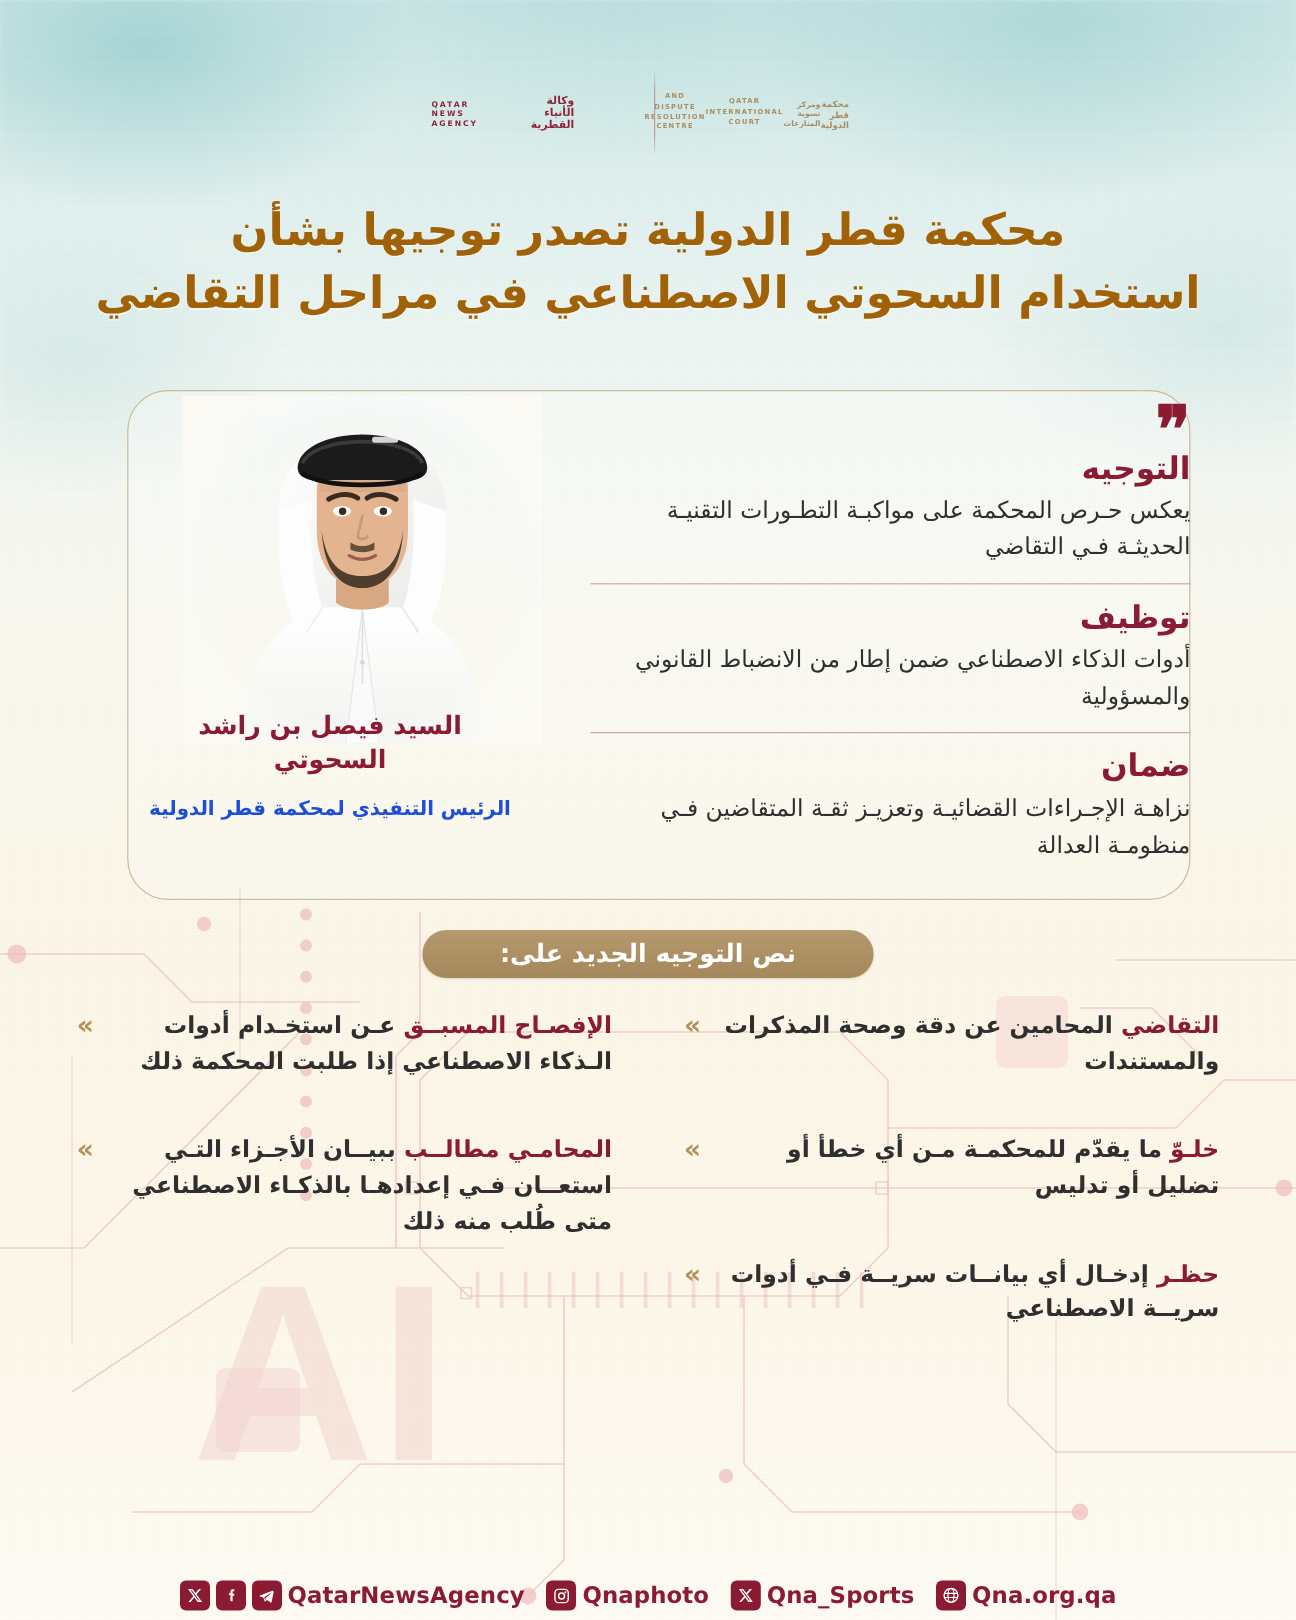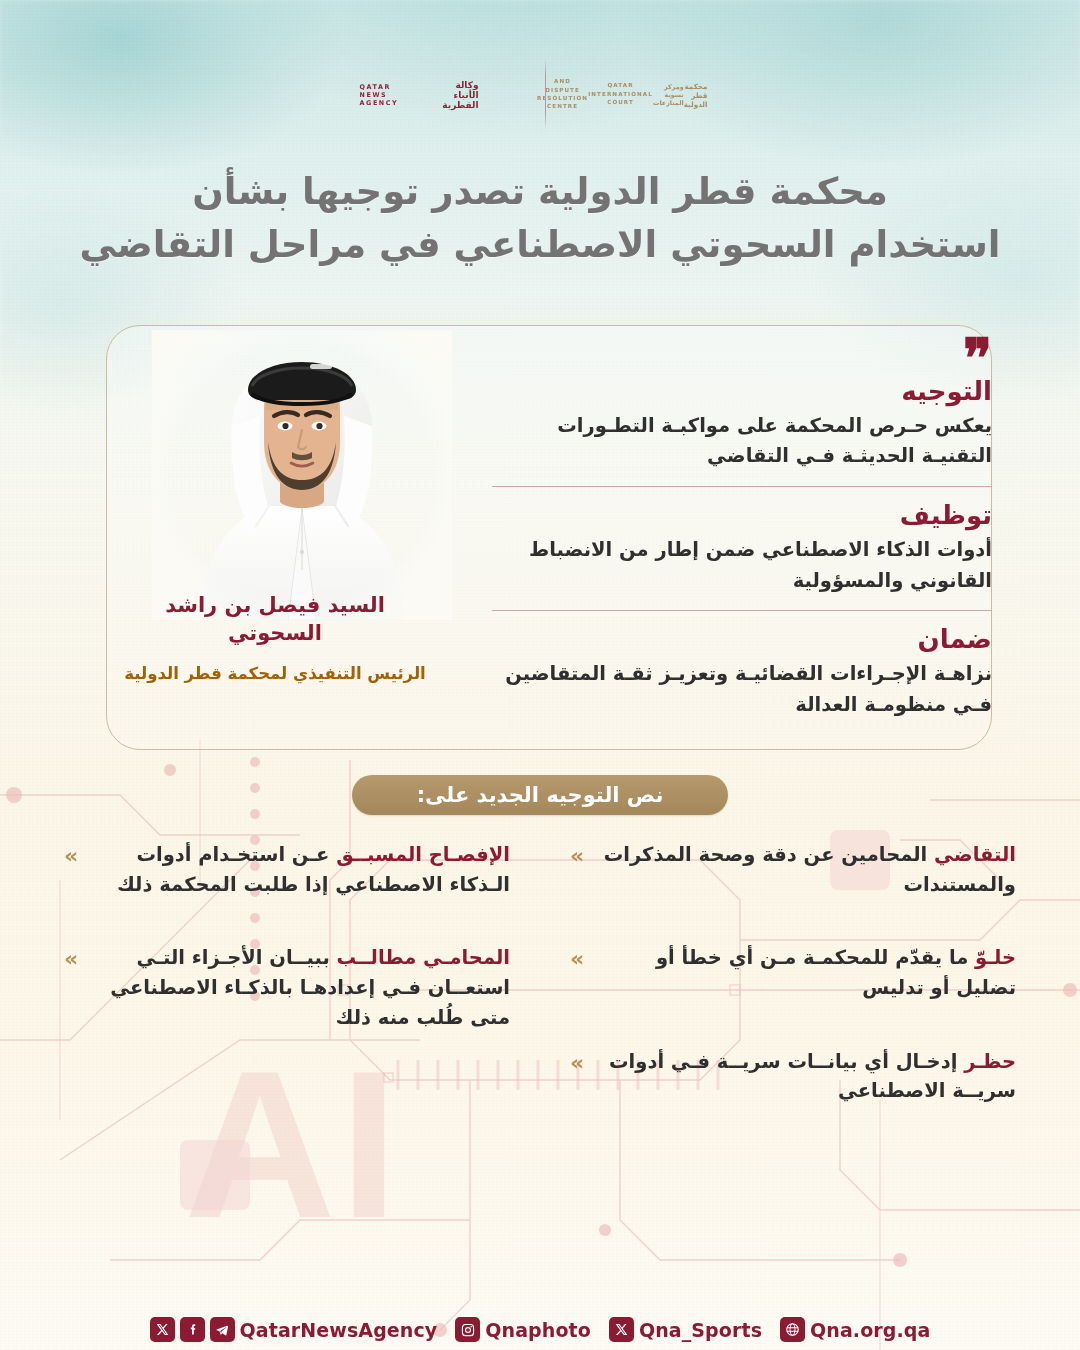--- a/index.html
+++ b/index.html
@@ -44,21 +44,21 @@
     background-image:
       repeating-linear-gradient(0deg, rgba(160,150,130,.045) 0 1px, rgba(0,0,0,0) 1px 3px),
       repeating-linear-gradient(90deg, rgba(160,150,130,.035) 0 1px, rgba(0,0,0,0) 1px 4px);
   }
   
   #ai-watermark{
     position:absolute; left:160px; top:1040px;
     font-family:"Liberation Sans", sans-serif;
     font-size:210px; font-weight:700; letter-spacing:4px;
     color:rgba(224,150,150,.20);
-    line-height:1; user-select:none; direction:ltr;margin-left:24px;
+    line-height:1; user-select:none; direction:ltr;
   }
   #circuit{ position:absolute; left:0; top:740px; width:1080px; height:610px; }
 
   
   #logo-row{
     position:absolute; top:44px; left:0; width:1080px; height:100px;
     display:flex; align-items:center; justify-content:center; gap:0px;
   }
   .logo-block{ display:flex; flex-direction:row; align-items:center; }
   #logo-left{ width:140px; }
@@ -68,21 +68,21 @@
     background:linear-gradient(180deg, rgba(150,130,140,0), #b89aa4 25%, #b89aa4 75%, rgba(150,130,140,0));
   }
   .logo-ar{ font-size:7.2px; color:#a98d63; letter-spacing:.6px; margin-top:3px; font-weight:700;}
   .logo-en{ font-size:5.6px; color:#a98d63; letter-spacing:1.1px; direction:ltr; line-height:1.5; text-align:center; font-weight:700;}
   .qna-ar{ font-size:9px; color:#8c2338; letter-spacing:.4px; margin-top:2px; font-weight:700;}
   .qna-en{ font-size:6.4px; color:#8c2338; letter-spacing:1.6px; direction:ltr; font-weight:700; margin-top:1px;}
 
   
   #title{
     position:absolute; top:166px; left:60px; width:960px;
-    text-align:center; color:#737373;
+    text-align:center; color:#a16207;
     font-weight:700; font-size:37px; line-height:1.42;
     letter-spacing:-0.2px;
     text-shadow:0 1px 0 rgba(255,255,255,.5);
   }
   #title .l2{ display:block; }
 
   
   #card{
     position:absolute; left:106px; top:325px; width:886px; height:425px;
     border:1.6px solid #cbbba0; border-radius:34px;
@@ -90,34 +90,34 @@
   }
   #portrait{
     position:absolute; left:152px; top:330px; width:300px; height:290px;
   }
   #person-name{
     position:absolute; left:120px; top:592px; width:310px;
     text-align:center; color:#8b1a33; font-weight:700; font-size:21px; line-height:1.33;
   }
   #person-role{
     position:absolute; left:120px; top:662px; width:310px;
-    text-align:center; color:#a16207; font-weight:700; font-size:16.5px; line-height:1.45;
+    text-align:center; color:#1d4ed8; font-weight:700; font-size:16.5px; line-height:1.45;
   }
 
   #quote-mark{
     position:absolute; right:88px; top:340px;
     font-size:54px; line-height:.68; color:#8b1a33; font-weight:700;
     font-family:"DejaVu Serif", serif; direction:ltr;
   }
   #points{
     position:absolute; right:88px; top:372px; width:500px; text-align:right;
   }
   .pt{ margin-bottom:0; }
   .pt-head{ color:#8b1a33; font-weight:700; font-size:26px; line-height:1.5; }
-  .pt-body{ color:#2f2f2f; font-weight:700; font-size:19.5px; line-height:1.56; }
+  .pt-body{ color:#2f2f2f; font-weight:400; font-size:19.5px; line-height:1.56; }
   .pt-rule{ height:1.3px; background:#c9a8b0; margin:14px 0 9px 0; width:100%; }
 
   
   #banner{
     position:absolute; left:352px; top:775px; width:376px; height:40px;
     background:linear-gradient(180deg,#b59a6e,#a4875a);
     border-radius:20px; display:flex; align-items:center; justify-content:center;
     color:#fff; font-weight:700; font-size:21px; letter-spacing:.2px;
     box-shadow:0 1px 2px rgba(0,0,0,.12);
   }

